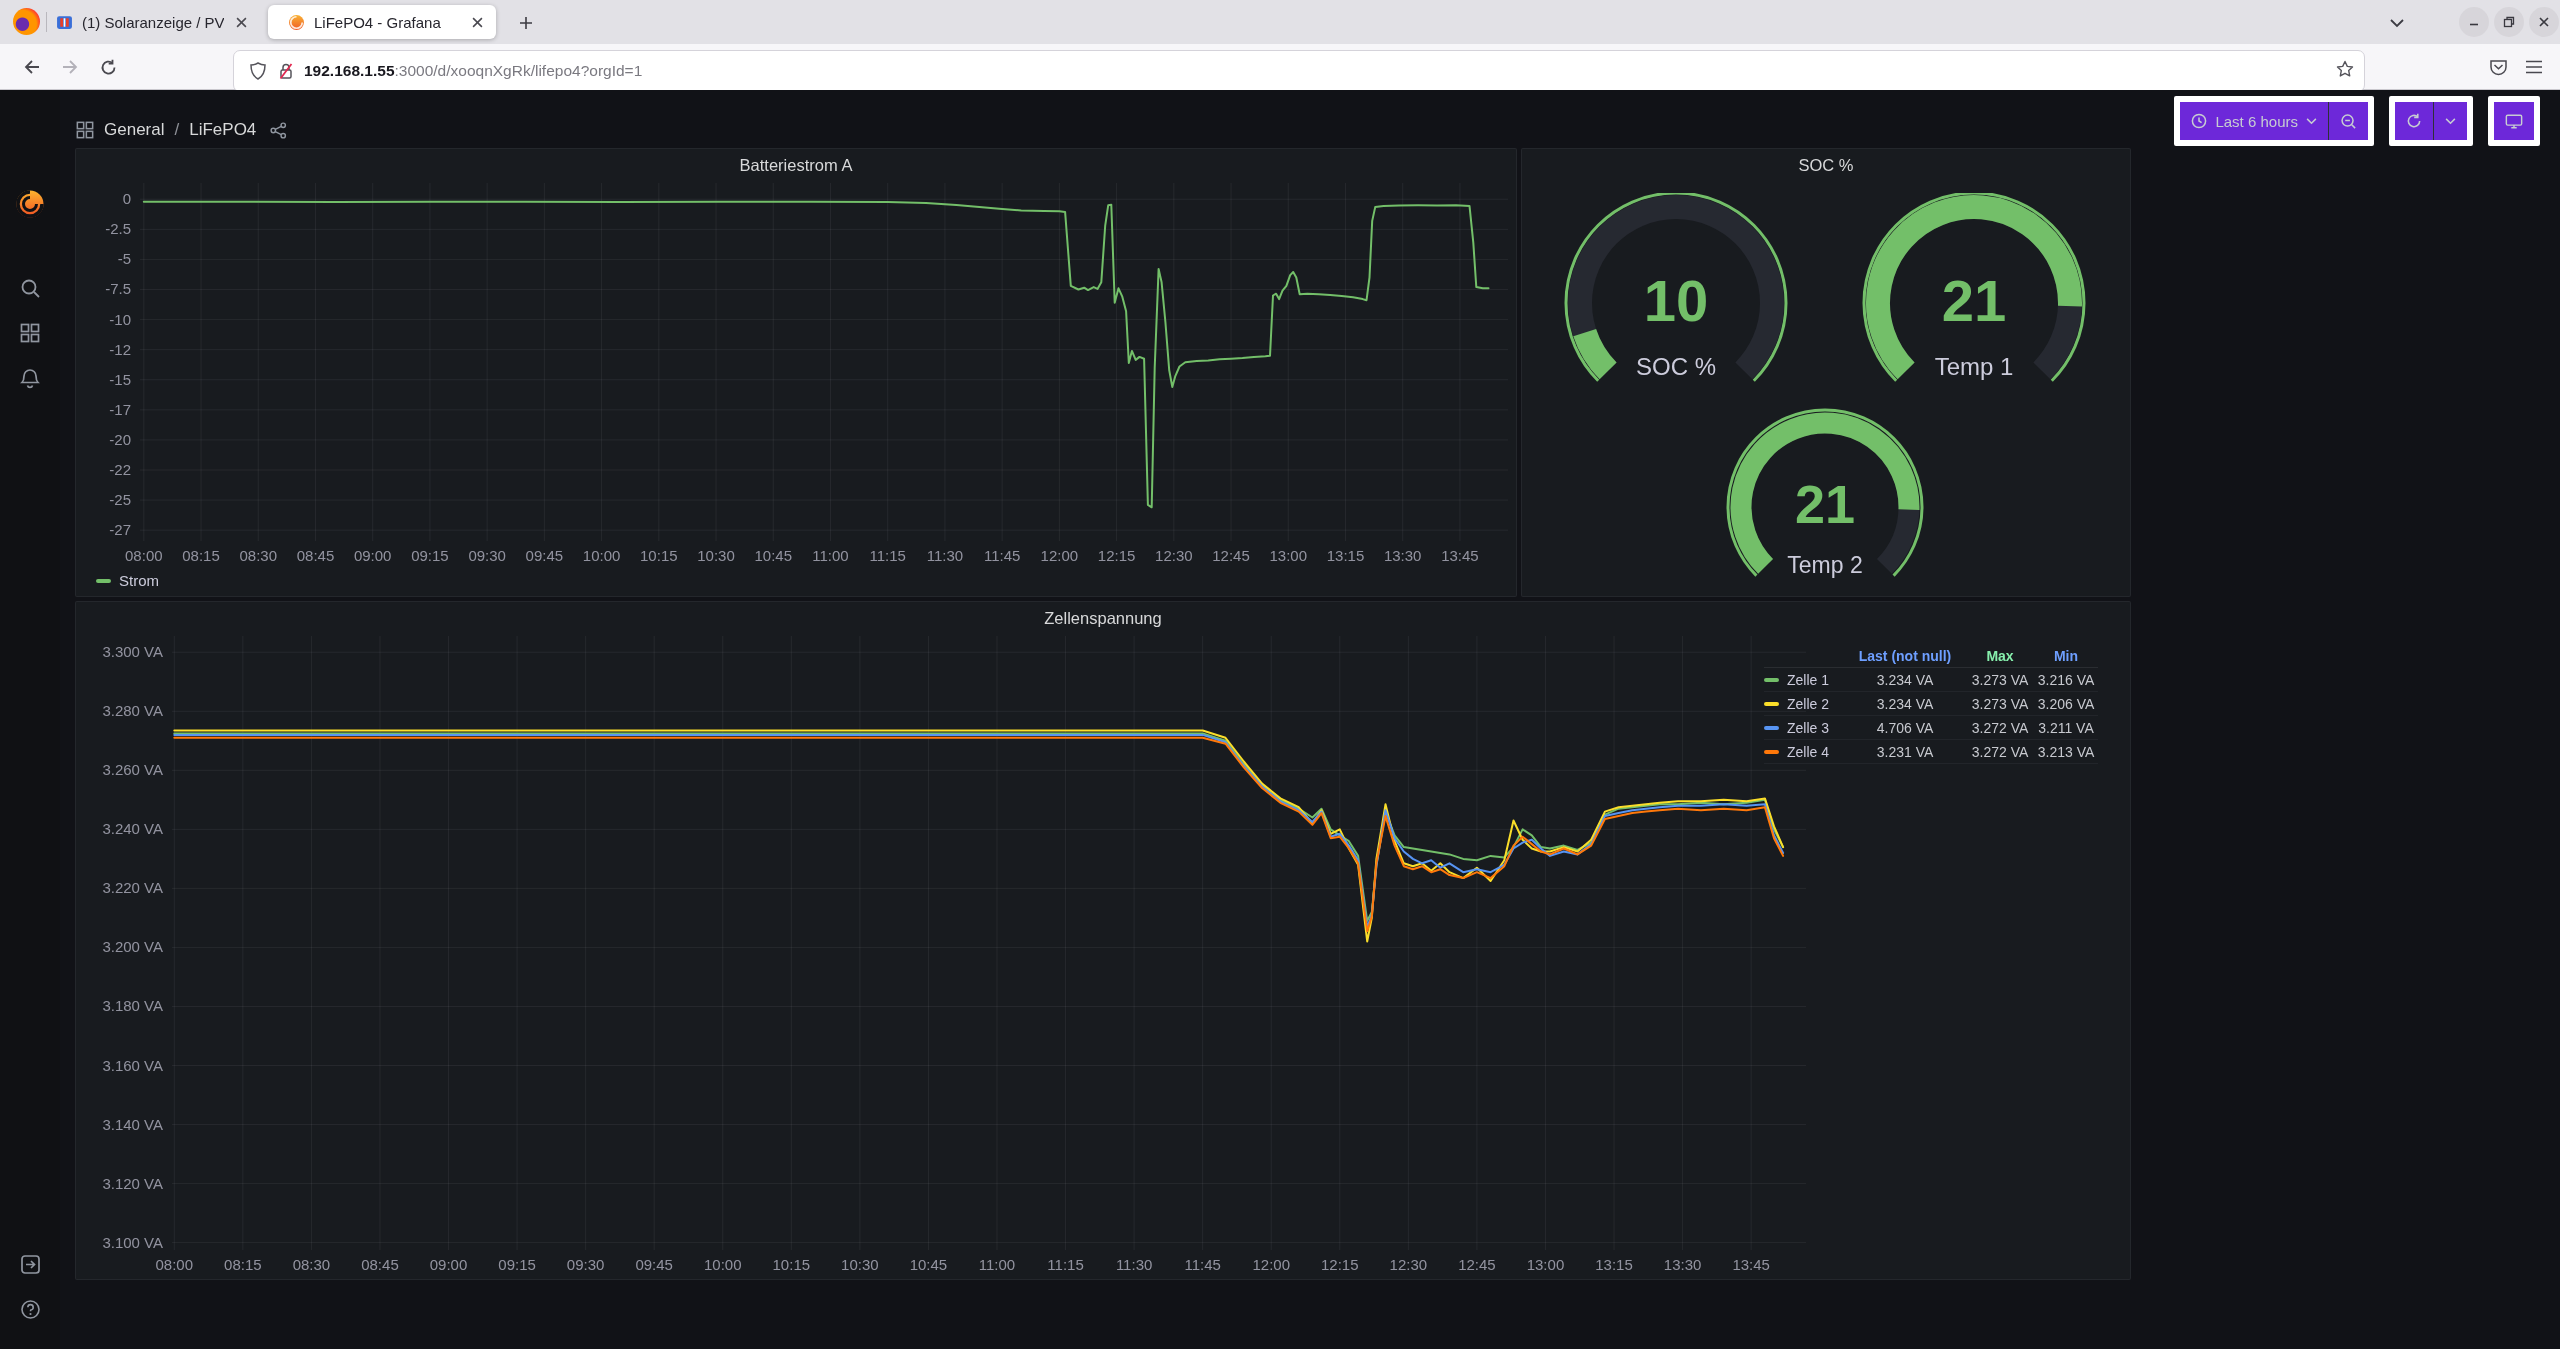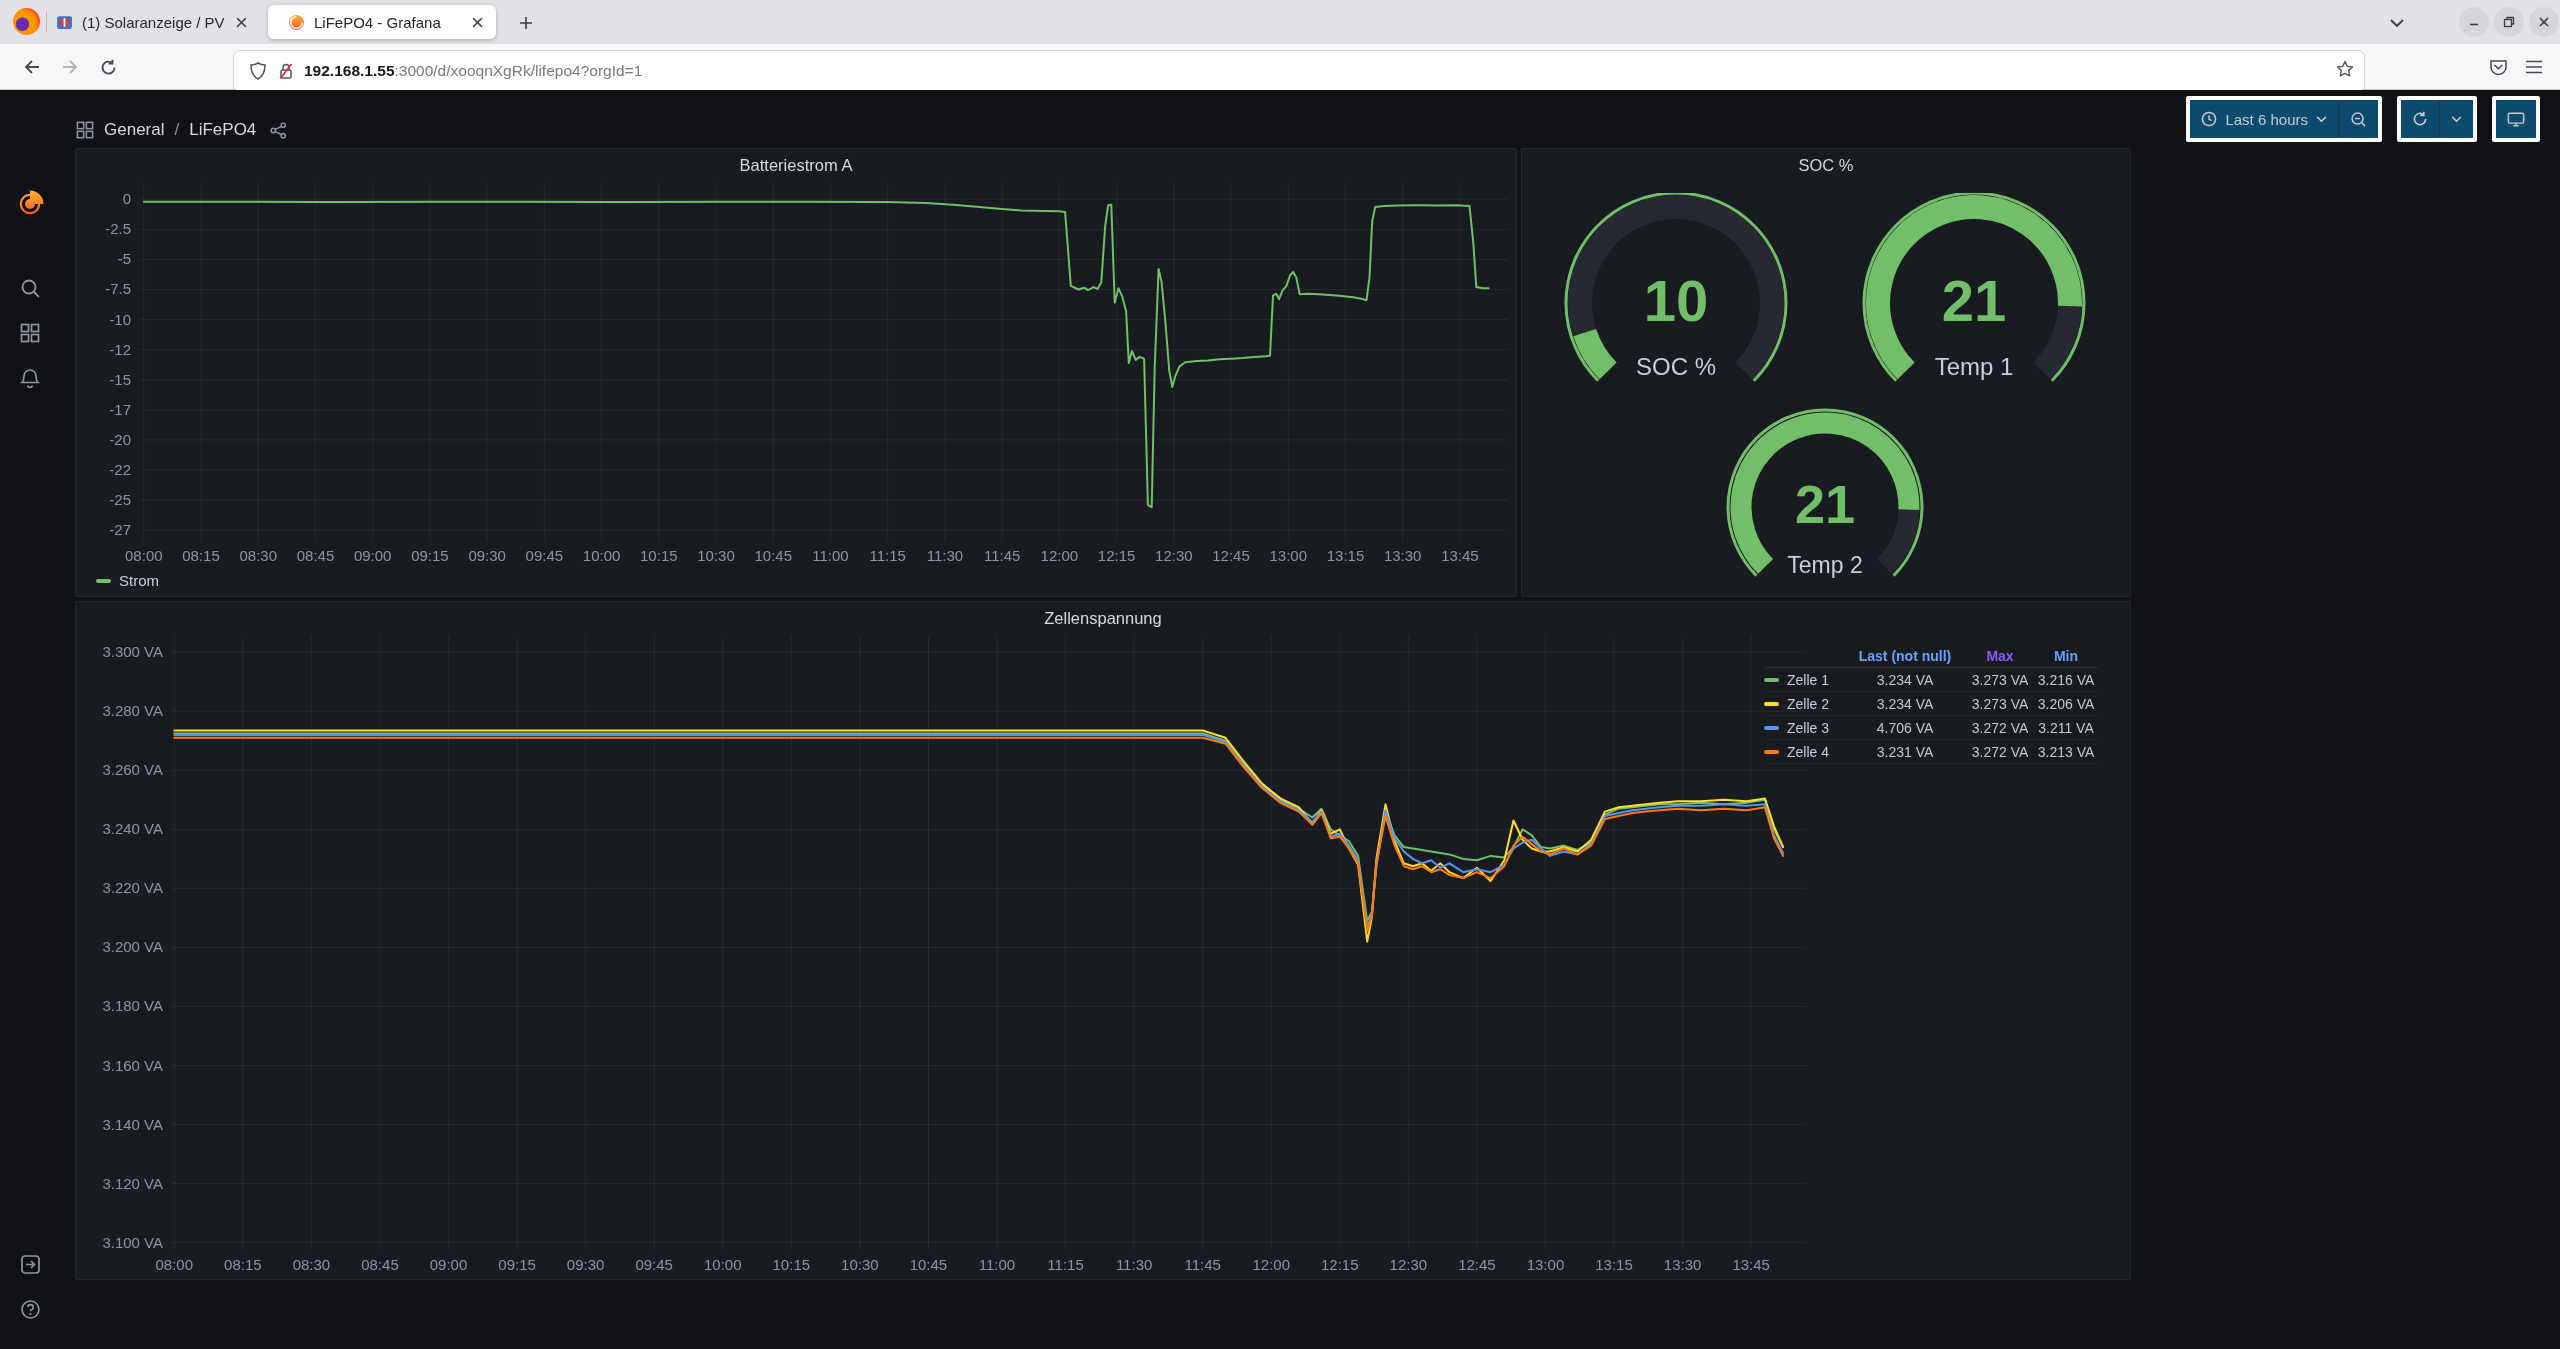--- a/index.html
+++ b/index.html
@@ -37,21 +37,21 @@
   .tool-right{position:absolute;top:51px;display:flex;align-items:center;justify-content:center;width:32px;height:32px;color:#49484f;}
 
   
   .gf{position:absolute;top:90px;left:0;width:2560px;height:1259px;background:#111217;}
   .sidebar{position:absolute;left:0;top:0;width:60px;height:1259px;background:#101114;}
   .sb-icon{position:absolute;left:0;width:60px;height:44px;display:flex;align-items:center;justify-content:center;color:#9096a0;}
   .navbar{position:absolute;left:60px;top:0;width:2500px;height:50px;display:flex;align-items:flex-end;}
   .crumbs{display:flex;align-items:center;gap:10px;margin-left:16px;color:#d8d9da;font-size:17px;}
   .crumbs .sep{color:#8e9097;}
   .nb-right{position:absolute;right:20px;top:6px;display:flex;gap:15px;align-items:center;}
-  .pill{display:flex;height:38px;border:4px solid #ffffff;border-radius:2px;background:#0c4a6e;color:#c7ccd2;
+  .pill{display:flex;height:38px;border:6px solid #ffffff;border-radius:2px;background:#6d28d9;color:#c7ccd2;
     align-items:stretch;font-size:15px;font-weight:500;}
   .pill .seg{display:flex;align-items:center;gap:8px;padding:0 11px;}
   .pill .seg + .seg{border-left:1px solid #2e3136;}
 
   .dash{position:absolute;left:60px;top:50px;width:2500px;height:1209px;}
   .panel{position:absolute;background:#181b1f;border:1px solid rgba(204,204,220,.07);border-radius:2px;box-sizing:border-box;}
   .panel-title{position:absolute;top:7px;left:0;right:0;text-align:center;font-size:16.5px;font-weight:500;color:#d8d9da;z-index:3;}
   .chart-svg{position:absolute;left:0;top:0;}
 
   .strom-legend{position:absolute;left:20px;bottom:7px;display:flex;align-items:center;gap:8px;z-index:3;}
@@ -483,21 +483,21 @@
             <text x="1675.1524475524477" y="668" text-anchor="middle" font-size="15" fill="rgba(204,204,220,0.68)">13:45</text>
             <path d="M98.3 131.4 L372.5 131.4 L646.8 131.4 L921.0 131.4 L1058.1 131.4 L1126.7 131.4 L1149.5 138.8 L1167.8 162.4 L1186.1 183.1 L1204.4 197.8 L1222.7 206.7 L1236.4 215.5 L1245.5 206.7 L1254.7 227.4 L1263.8 233.3 L1272.9 239.2 L1282.1 253.9 L1291.2 318.9 L1295.8 310.0 L1300.4 262.8 L1309.5 209.6 L1318.6 233.3 L1327.8 245.1 L1336.9 246.5 L1346.1 248.0 L1355.2 249.5 L1364.3 251.0 L1373.5 252.4 L1387.2 256.9 L1400.9 258.3 L1414.6 253.9 L1428.3 255.4 L1437.5 245.1 L1446.6 227.4 L1455.8 233.3 L1464.9 245.1 L1474.0 246.5 L1487.8 243.6 L1501.5 248.0 L1515.2 240.6 L1528.9 212.6 L1542.6 206.7 L1556.3 205.2 L1570.0 203.7 L1583.7 202.3 L1602.0 202.3 L1624.9 200.8 L1647.7 202.3 L1670.6 200.8 L1688.9 197.8 L1698.0 227.4 L1707.1 245.1" fill="none" stroke="#73BF69" stroke-width="2" stroke-linejoin="round" stroke-linecap="round"></path>
             <path d="M98.3 128.5 L372.5 128.5 L646.8 128.5 L921.0 128.5 L1058.1 128.5 L1126.7 128.5 L1149.5 135.8 L1167.8 159.5 L1186.1 181.6 L1204.4 196.4 L1222.7 205.2 L1236.4 221.4 L1245.5 208.2 L1254.7 231.8 L1263.8 227.4 L1272.9 246.5 L1282.1 262.8 L1291.2 339.5 L1295.8 315.9 L1300.4 256.9 L1309.5 202.3 L1318.6 239.2 L1327.8 261.3 L1336.9 264.2 L1346.1 261.3 L1355.2 268.7 L1364.3 261.3 L1373.5 270.2 L1387.2 276.1 L1400.9 265.7 L1414.6 279.0 L1428.3 258.3 L1437.5 218.5 L1446.6 237.7 L1455.8 246.5 L1464.9 249.5 L1474.0 249.5 L1487.8 245.1 L1501.5 249.5 L1515.2 237.7 L1528.9 209.6 L1542.6 205.2 L1556.3 203.7 L1570.0 202.3 L1583.7 200.8 L1602.0 199.3 L1624.9 199.3 L1647.7 197.8 L1670.6 199.3 L1688.9 196.4 L1698.0 224.4 L1707.1 245.1" fill="none" stroke="#FADE2A" stroke-width="2" stroke-linejoin="round" stroke-linecap="round"></path>
             <path d="M98.3 132.9 L372.5 132.9 L646.8 132.9 L921.0 132.9 L1058.1 132.9 L1126.7 132.9 L1149.5 140.3 L1167.8 163.9 L1186.1 184.5 L1204.4 199.3 L1222.7 208.2 L1236.4 220.0 L1245.5 209.6 L1254.7 234.7 L1263.8 231.8 L1272.9 243.6 L1282.1 258.3 L1291.2 324.8 L1295.8 313.0 L1300.4 264.2 L1309.5 208.2 L1318.6 236.2 L1327.8 249.5 L1336.9 256.9 L1346.1 261.3 L1355.2 258.3 L1364.3 265.7 L1373.5 261.3 L1387.2 270.2 L1400.9 267.2 L1414.6 270.2 L1428.3 262.8 L1437.5 246.5 L1446.6 240.6 L1455.8 237.7 L1464.9 246.5 L1474.0 253.9 L1487.8 249.5 L1501.5 252.4 L1515.2 242.1 L1528.9 214.1 L1542.6 211.1 L1556.3 208.2 L1570.0 206.7 L1583.7 205.2 L1602.0 203.7 L1624.9 203.7 L1647.7 202.3 L1670.6 203.7 L1688.9 202.3 L1698.0 233.3 L1707.1 251.0" fill="none" stroke="#5794F2" stroke-width="2" stroke-linejoin="round" stroke-linecap="round"></path>
             <path d="M98.3 135.8 L372.5 135.8 L646.8 135.8 L921.0 135.8 L1058.1 135.8 L1126.7 135.8 L1149.5 141.7 L1167.8 165.4 L1186.1 186.0 L1204.4 200.8 L1222.7 209.6 L1236.4 222.9 L1245.5 211.1 L1254.7 236.2 L1263.8 234.7 L1272.9 246.5 L1282.1 261.3 L1291.2 329.2 L1295.8 314.4 L1300.4 261.3 L1309.5 214.1 L1318.6 243.6 L1327.8 264.2 L1336.9 267.2 L1346.1 264.2 L1355.2 270.2 L1364.3 267.2 L1373.5 273.1 L1387.2 276.1 L1400.9 270.2 L1414.6 276.1 L1428.3 264.2 L1437.5 243.6 L1446.6 234.7 L1455.8 242.1 L1464.9 249.5 L1474.0 252.4 L1487.8 246.5 L1501.5 252.4 L1515.2 243.6 L1528.9 217.0 L1542.6 214.1 L1556.3 211.1 L1570.0 209.6 L1583.7 208.2 L1602.0 206.7 L1624.9 208.2 L1647.7 206.7 L1670.6 208.2 L1688.9 205.2 L1698.0 236.2 L1707.1 253.9" fill="none" stroke="#FF780A" stroke-width="2" stroke-linejoin="round" stroke-linecap="round"></path>
           </svg>
         <div class="ltable" id="cells-legend">
             <div class="lt-row lt-head">
               <span></span>
               <span class="lt-cell" style="color:#6E9FFF">Last (not null)</span>
-              <span class="lt-cell" style="color:#8b5cf6">Max</span>
+              <span class="lt-cell" style="color:#86efac">Max</span>
               <span class="lt-cell" style="color:#6E9FFF">Min</span>
             </div>
             <div class="lt-row">
               <span class="lt-name"><span class="sw" style="background:#73BF69"></span>Zelle 1</span>
               <span class="lt-cell">3.234 VA</span>
               <span class="lt-cell">3.273 VA</span>
               <span class="lt-cell">3.216 VA</span>
             </div>
             <div class="lt-row">
               <span class="lt-name"><span class="sw" style="background:#FADE2A"></span>Zelle 2</span>

